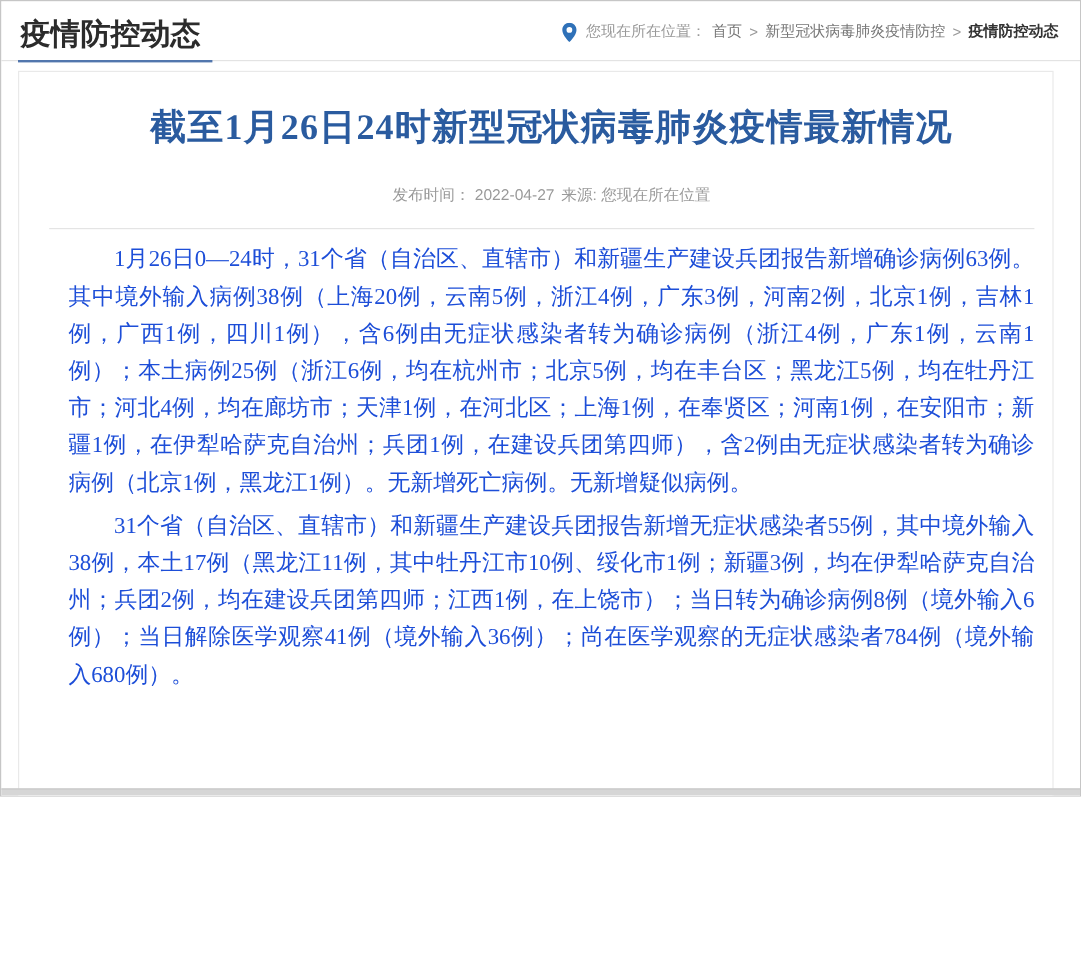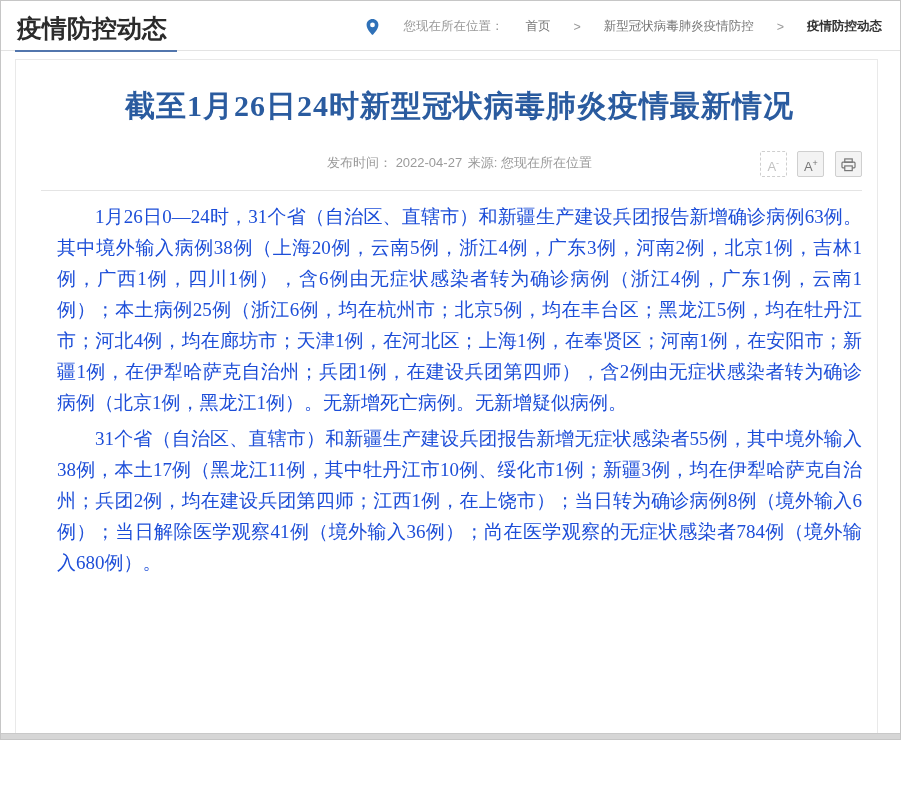--- a/index.html
+++ b/index.html
@@ -1,36 +1,36 @@
 <!DOCTYPE html>
 <html lang="zh"><head>
 <meta charset="utf-8">
 <style>
   * { box-sizing: border-box; }
   html,body { margin:0; padding:0; background:#ffffff; }
   body { font-family:"Liberation Sans","DejaVu Sans",sans-serif; }
 
   .page {
-    position:relative; width:901px; height:740px; margin:0 auto;
+    position:relative; width:901px; height:664px; margin:0 auto;
     background:#fff; border:1px solid #c6c6c6; overflow:hidden;
   }
 
   
   .page-header {
     display:flex; justify-content:space-between; align-items:flex-end;
     padding:0 18px 0 14px; border-bottom:1px solid #e3e3e3; height:50px;
   }
   .section-title {
     font-family:"Liberation Serif","DejaVu Serif",serif;
     font-size:25px; font-weight:bold; color:#2b2b2b; margin:0;
     display:inline-block; padding:0 10px 5px 2px;
     border-bottom:2px solid #5276ad; margin-bottom:-2px;
   }
   .breadcrumb {
-    display:flex; align-items:center; gap:22px;
+    display:flex; align-items:center; gap:5px;
     font-size:12.5px; color:#999; padding-bottom:15px; white-space:nowrap;
   }
   .breadcrumb .crumb-link { color:#777; text-decoration:none; cursor:pointer; }
   .breadcrumb .crumb-sep { color:#999; margin:0 1px; }
   .breadcrumb .crumb-current { color:#333; font-weight:bold; }
   .pin-icon { display:inline-flex; margin-right:2px; }
 
   
   .article-box {
     position:relative; margin:8px 22px 0 14px; min-height:740px;
@@ -101,33 +101,20 @@
 
   <main class="article-box">
     <h1 class="article-title">截至1月26日24时新型冠状病毒肺炎疫情最新情况</h1>
 
     <div class="meta-row">
       <span>发布时间：</span>
       <span>2022-04-27</span>
       <span class="meta-source-label">来源:</span>
       <span>您现在所在位置</span>
 
-      <span class="tools">
-        <button class="tool-btn disabled"><span>A</span><sup>-</sup></button>
-        <button class="tool-btn"><span>A</span><sup>+</sup></button>
-        <button class="tool-btn"><span>
-          <svg width="15" height="14" viewBox="0 0 16 15" style="vertical-align:middle">
-            <g fill="none" stroke="#777" stroke-width="1.3">
-              <rect x="4" y="1" width="8" height="3.5"></rect>
-              <rect x="1" y="4.5" width="14" height="6" rx="1"></rect>
-              <rect x="4" y="8.5" width="8" height="5" fill="#f3f3f3"></rect>
-            </g>
-          </svg>
-        </span></button>
-      </span>
     </div>
 
     <hr class="sep-line">
 
     <div class="article-body">
         <p><span>1月26日0—24时，31个省（自治区、直辖市）和新疆生产建设兵团报告新增确诊病例63例。其中境外输入病例38例（上海20例，云南5例，浙江4例，广东3例，河南2例，北京1例，吉林1例，广西1例，四川1例），含6例由无症状感染者转为确诊病例（浙江4例，广东1例，云南1例）；本土病例25例（浙江6例，均在杭州市；北京5例，均在丰台区；黑龙江5例，均在牡丹江市；河北4例，均在廊坊市；天津1例，在河北区；上海1例，在奉贤区；河南1例，在安阳市；新疆1例，在伊犁哈萨克自治州；兵团1例，在建设兵团第四师），含2例由无症状感染者转为确诊病例（北京1例，黑龙江1例）。无新增死亡病例。无新增疑似病例。</span></p>
         <p><span>31个省（自治区、直辖市）和新疆生产建设兵团报告新增无症状感染者55例，其中境外输入38例，本土17例（黑龙江11例，其中牡丹江市10例、绥化市1例；新疆3例，均在伊犁哈萨克自治州；兵团2例，均在建设兵团第四师；江西1例，在上饶市）；当日转为确诊病例8例（境外输入6例）；当日解除医学观察41例（境外输入36例）；尚在医学观察的无症状感染者784例（境外输入680例）。</span></p>
       </div>
 
   </main>

